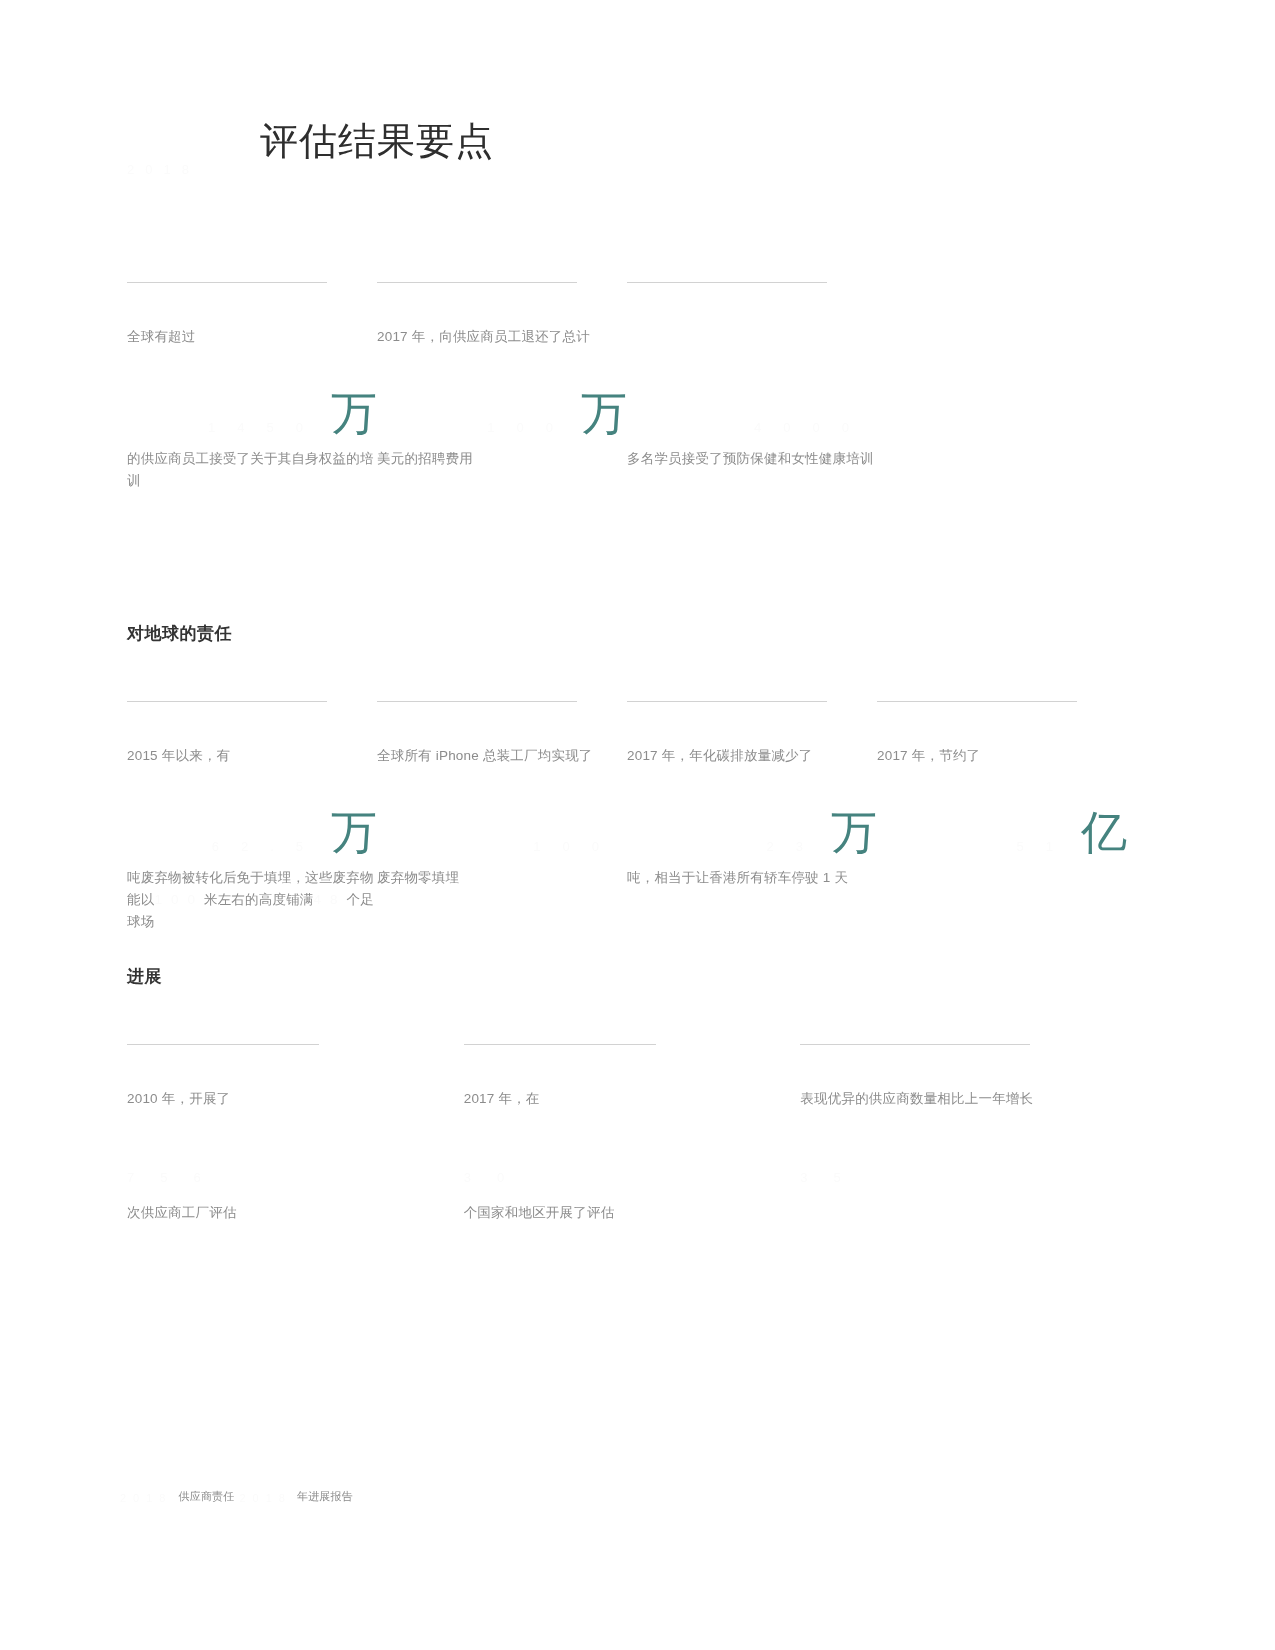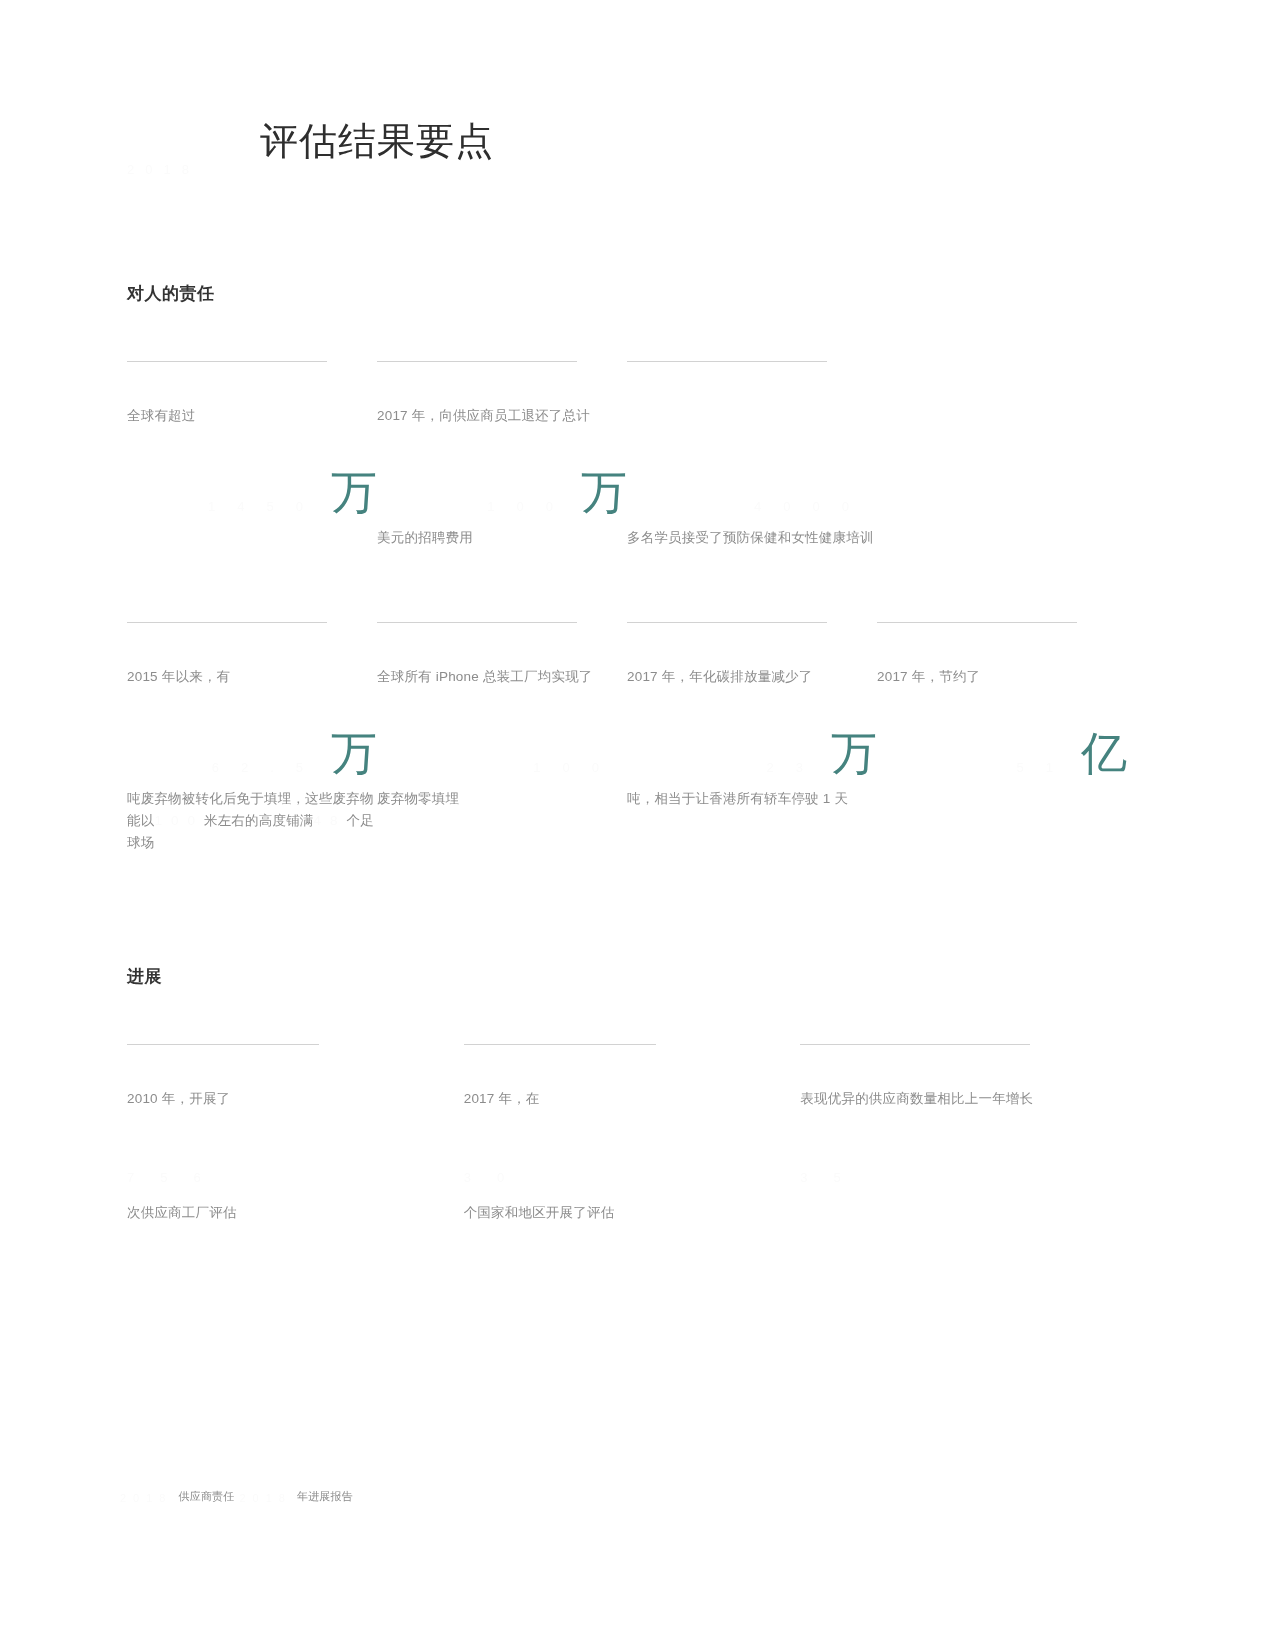--- a/index.html
+++ b/index.html
@@ -167,30 +167,30 @@
 <body>
 
 <div class="page">
 
   <div class="header">
     <div class="header-year">2018</div>
     <div class="page-title">评估结果要点</div>
   </div>
 
   <div class="section" id="section-people">
-    <h2 class="section-title">对人的责任</h2>
     <div class="cards">
 
       <div class="card">
         <div class="card-rule"></div>
         <div class="card-lead">全球有超过</div>
         <div class="bignum">
           <span class="digits">1450</span>
           <span class="unit">万</span>
         </div>
+        <div class="card-tail">的供应商员工接受了关于其自身权益的培训</div>
       </div>
 
       <div class="card">
         <div class="card-rule"></div>
         <div class="card-lead">2017 年，向供应商员工退还了总计</div>
         <div class="bignum">
           <span class="digits">100</span>
           <span class="unit">万</span>
         </div>
         <div class="card-tail">美元的招聘费用</div>
@@ -204,20 +204,21 @@
           <span class="digits">4000</span>
           <span class="unit"></span>
         </div>
         <div class="card-tail">多名学员接受了预防保健和女性健康培训</div>
       </div>
 
     </div>
   </div>
 
   <div class="section" id="section-planet">
+    <h2 class="section-title">对地球的责任</h2>
     <div class="cards">
 
       <div class="card">
         <div class="card-rule"></div>
         <div class="card-lead">2015 年以来，有</div>
         <div class="bignum">
           <span class="digits">62.5</span>
           <span class="unit">万</span>
         </div>
         <div class="card-tail"><span>吨废弃物被转化后免于填埋，这些废弃物能以</span><span class="inl">100</span><span>米左右的高度铺满</span><span class="inl">48</span><span>个足球场</span></div>

